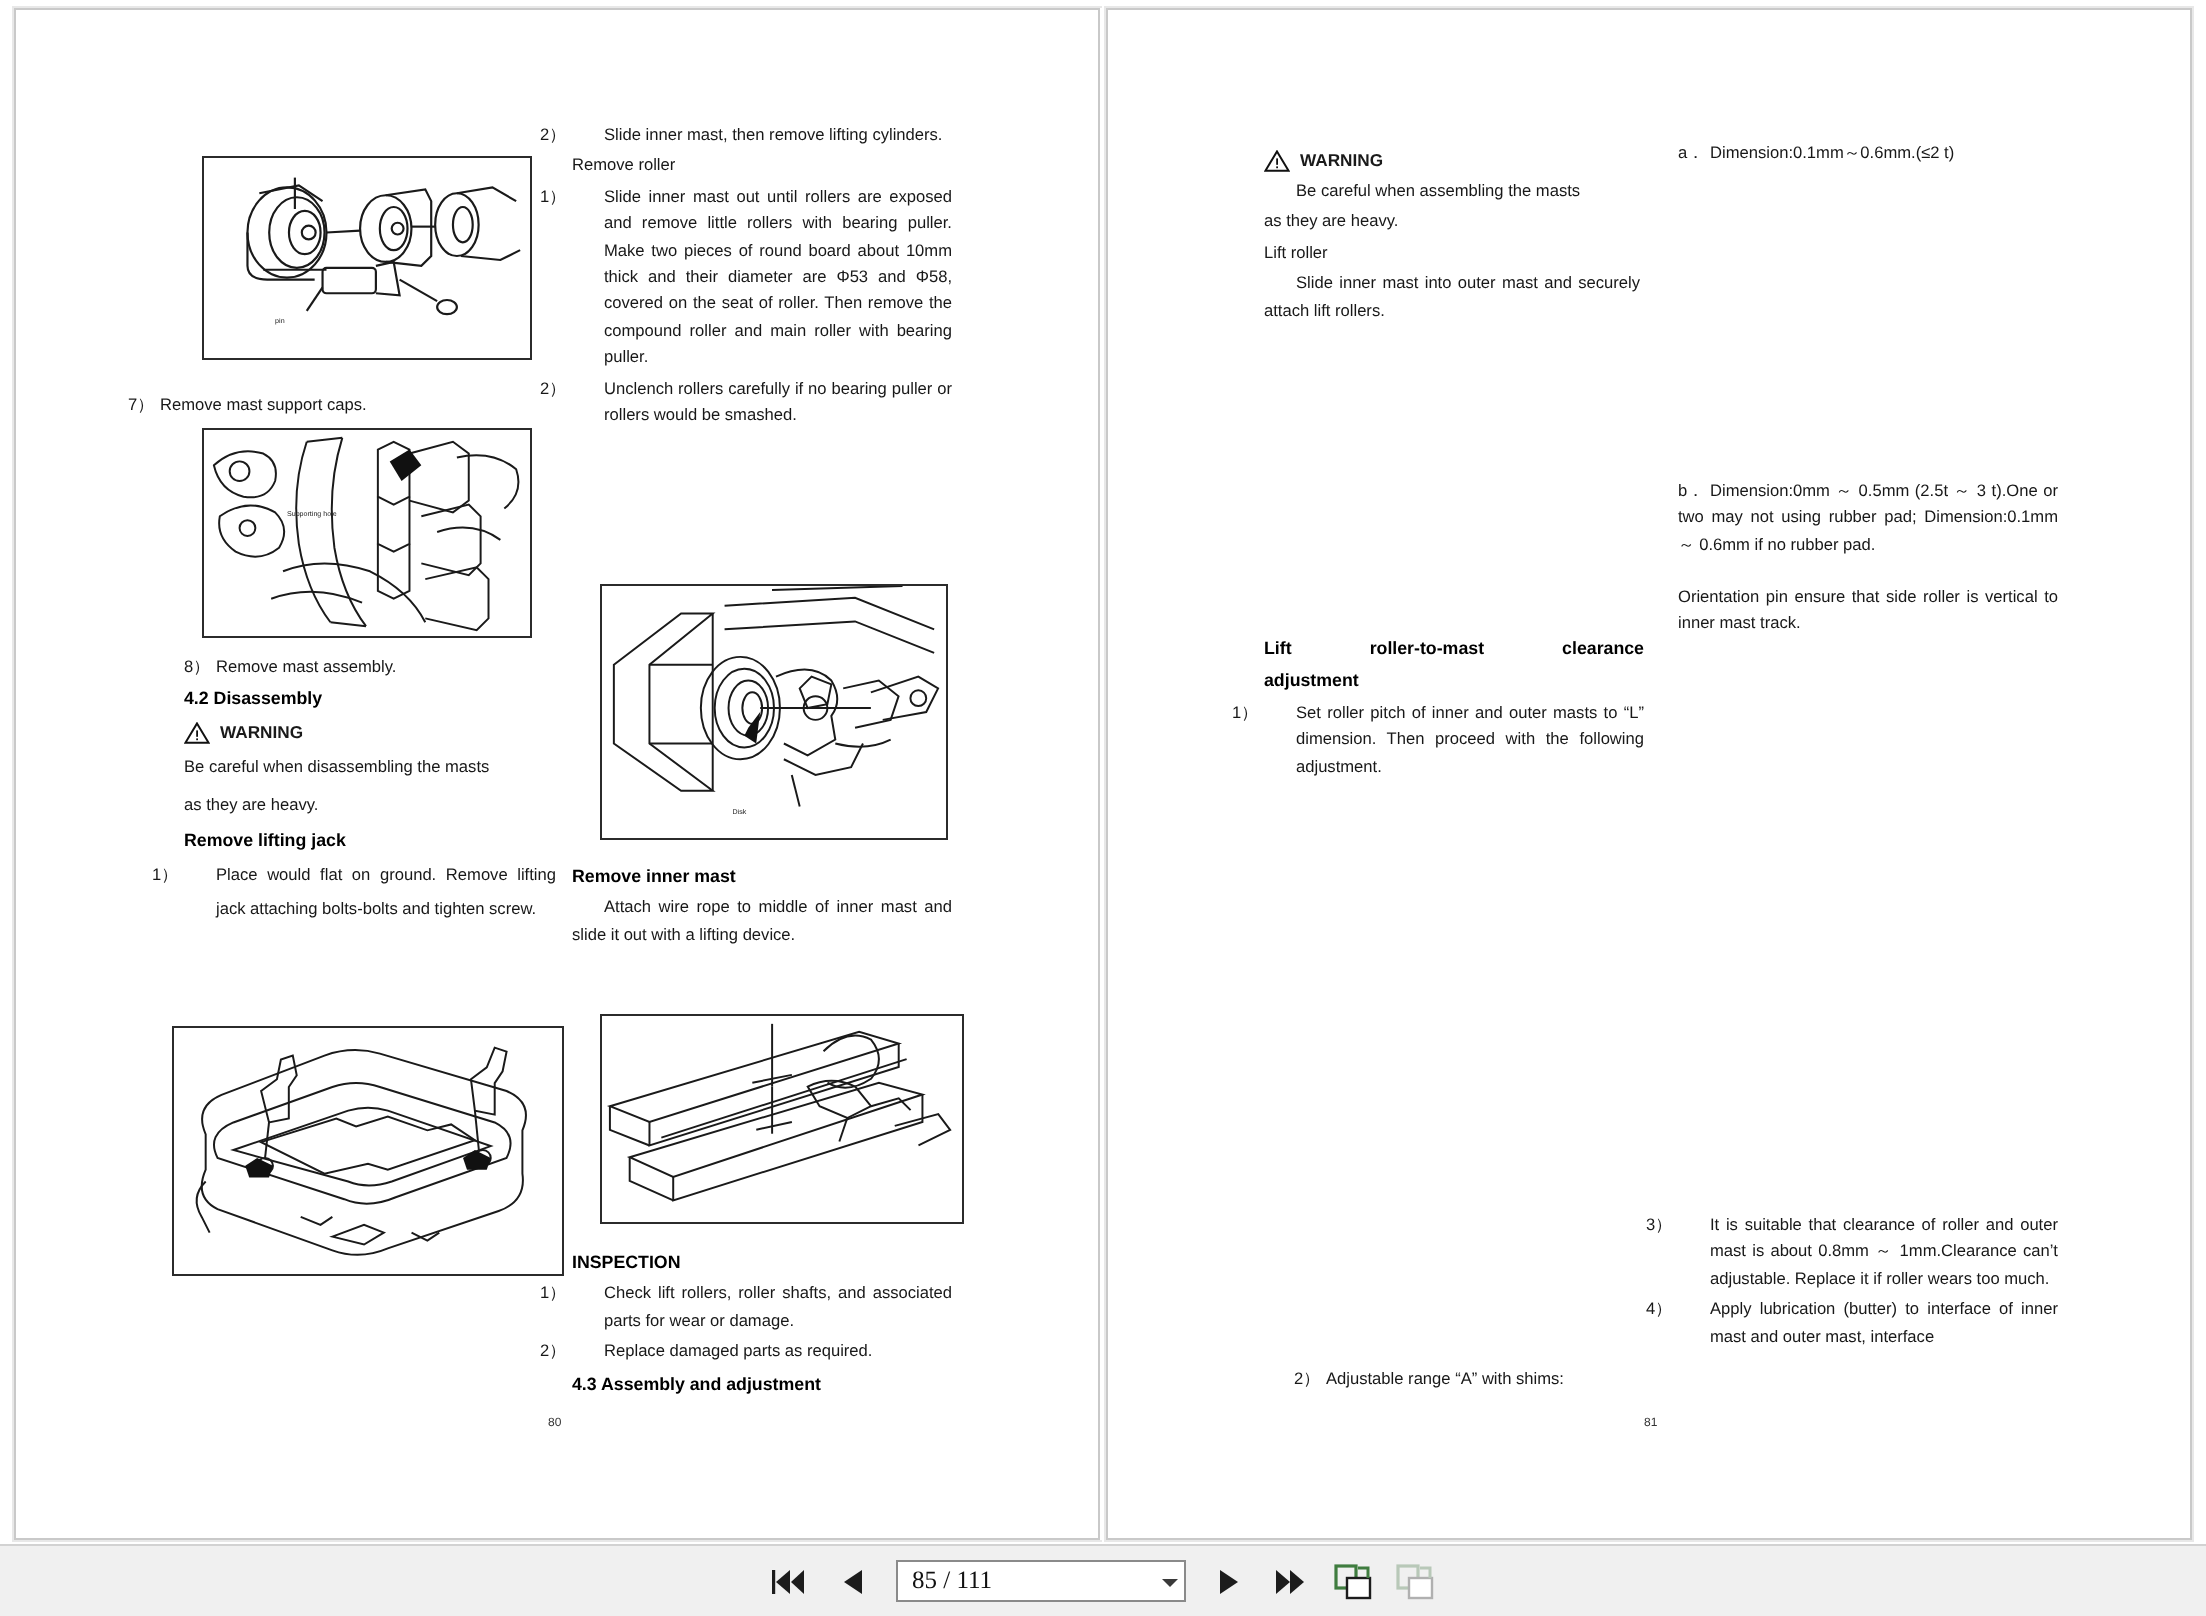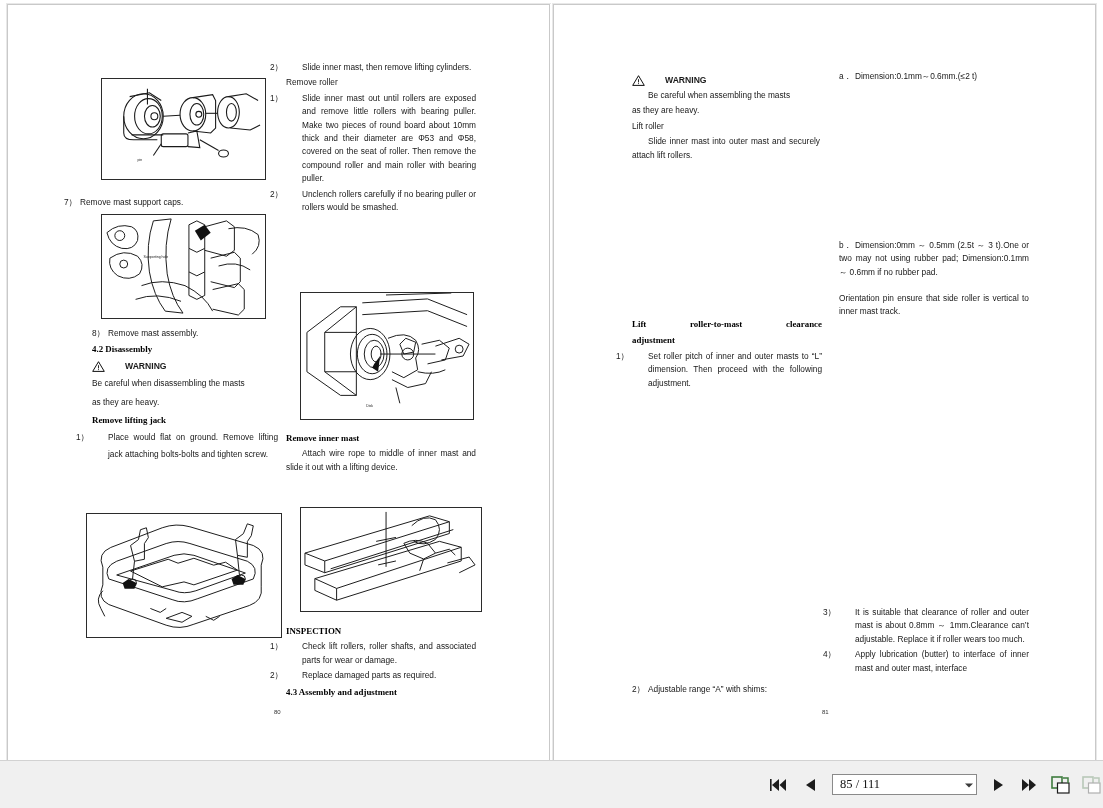--- a/index.html
+++ b/index.html
@@ -58,34 +58,33 @@
     text-justify: inter-word;
     color: #181818;
   }
   p.body.nojust { text-align: left; }
   p.heading {
     margin: 3px 0 2px 0;
     font-size: 8.9px;
     line-height: 13.4px;
     font-weight: bold;
     color: #000;
-    font-family: Liberation Serif, serif;
   }
   p.heading.spread {
     text-align: justify;
     text-align-last: justify;
   }
   p.warn {
     margin: 3px 0 2px 0;
     font-size: 8.6px;
     font-weight: bold;
     line-height: 13px;
     display: flex;
     align-items: center;
-    gap: 20px;
+    gap: 5px;
   }
   p.loose { line-height: 17px; }
   .num {
     display: inline-block;
     width: 16px;
   }
   .hang {
     padding-left: 16px;
     text-indent: -16px;
   }
@@ -117,26 +116,26 @@
   .pagenum {
     position: absolute;
     font-size: 6px;
     color: #333;
   }
 
   
   #toolbar {
     position: absolute;
     left: 0; bottom: 0;
-    width: 1103px; height: 48px;
+    width: 1103px; height: 36px;
     background: #f0f0f0;
     border-top: 1px solid #d2d2d2;
     display: flex;
     align-items: center;
-    justify-content: flex-end;
+    justify-content: center;
     gap: 9px;
   }
   .tbtn {
     width: 22px; height: 22px;
     display: flex; align-items: center; justify-content: center;
     background: transparent;
     border: none;
     cursor: pointer;
     padding: 0;
   }
@@ -387,21 +386,21 @@
       </div>
 
       <div class="col" style="left:78px; top:310px; width:190px;">
         <p class="heading spread">Lift roller-to-mast clearance</p>
         <p class="heading">adjustment</p>
         <p class="body hang">
           <span class="num">1）</span><span>Set roller pitch of inner and outer masts to “L” dimension. Then proceed with the following adjustment.</span>
         </p>
       </div>
 
-      <p class="body nojust" style="position:absolute; left:78px; top:678px; width:195px;">
+      <p class="body nojust" style="position:absolute; left:93px; top:678px; width:195px;">
         <span class="num">2）</span><span>Adjustable range “A” with shims:</span>
       </p>
 
       <p class="body nojust" style="position:absolute; left:285px; top:65px; width:190px;">
         <span class="num">a．</span><span>Dimension:0.1mm～0.6mm.(≤2 t)</span>
       </p>
 
       <p class="body" style="position:absolute; left:285px; top:234px; width:190px;">
         <span class="num">b．</span><span>Dimension:0mm ～ 0.5mm (2.5t ～ 3 t).One or two may not using rubber pad; Dimension:0.1mm ～ 0.6mm if no rubber pad.</span>
       </p>

